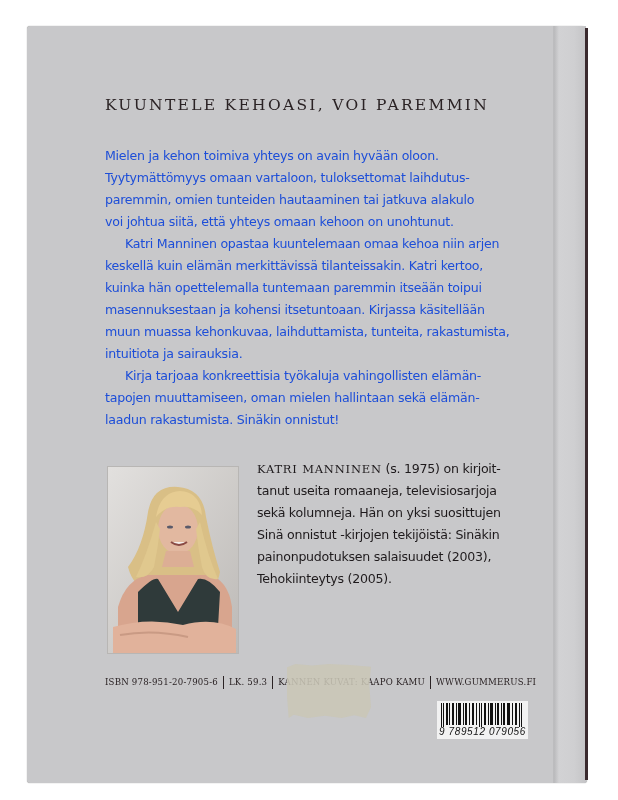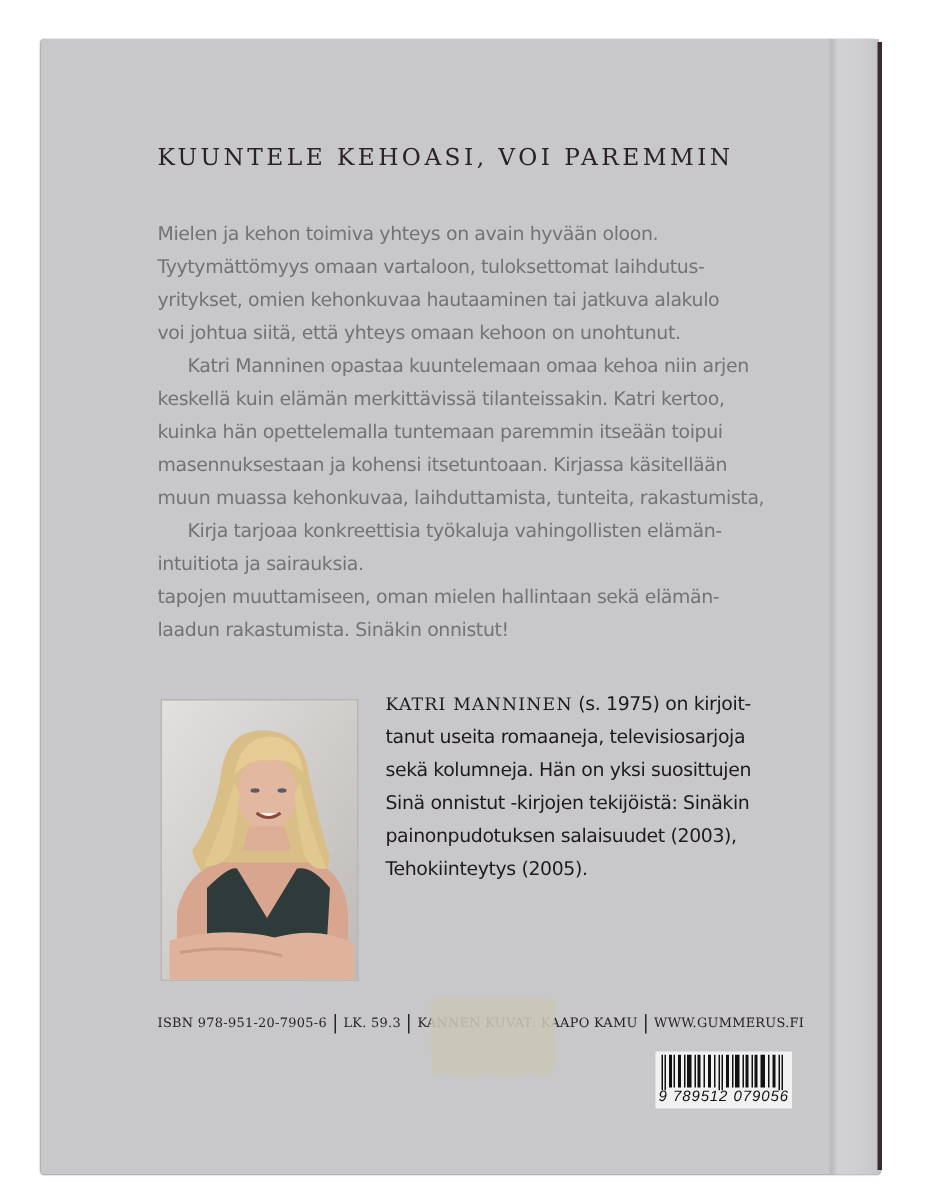--- a/index.html
+++ b/index.html
@@ -19,21 +19,21 @@
     border-left:1px solid #bcbcbe;
   }
   .title {
     position:absolute; left:105px; top:96px; width:440px;
     font-family:"DejaVu Serif", serif; font-size:15.5px; letter-spacing:2.3px;
     color:#2a2224; white-space:nowrap;
   }
   .body-text {
     position:absolute; left:105px; top:145px; width:440px;
     font-family:"DejaVu Sans", sans-serif; font-size:12.6px; line-height:22px;
-    color:#737373; letter-spacing:-0.25px;
+    color:#1d4ed8; letter-spacing:-0.25px;
   }
   .body-text .line { white-space:nowrap; display:block; }
   .body-text .indent { padding-left:20px; }
   .photo {
     position:absolute; left:107px; top:466px; width:130px; height:186px;
     background:#d4d2d0; overflow:hidden; border:1px solid #b8b6b4;
   }
   .bio {
     position:absolute; left:257px; top:458px; width:300px;
     font-family:"DejaVu Sans", sans-serif; font-size:12.6px; line-height:22px;
@@ -68,29 +68,29 @@
 
 <div class="cover"></div>
 <div class="spine-hinge"></div>
 <div class="back-board"></div>
 
 <div class="title">KUUNTELE KEHOASI, VOI PAREMMIN</div>
 
 <div class="body-text">
   <span class="line">Mielen ja kehon toimiva yhteys on avain hyvään oloon.</span>
   <span class="line">Tyytymättömyys omaan vartaloon, tuloksettomat laihdutus-</span>
-  <span class="line">yritykset, omien kehonkuvaa hautaaminen tai jatkuva alakulo</span>
+  <span class="line">paremmin, omien tunteiden hautaaminen tai jatkuva alakulo</span>
   <span class="line">voi johtua siitä, että yhteys omaan kehoon on unohtunut.</span>
   <span class="line indent">Katri Manninen opastaa kuuntelemaan omaa kehoa niin arjen</span>
   <span class="line">keskellä kuin elämän merkittävissä tilanteissakin. Katri kertoo,</span>
   <span class="line">kuinka hän opettelemalla tuntemaan paremmin itseään toipui</span>
   <span class="line">masennuksestaan ja kohensi itsetuntoaan. Kirjassa käsitellään</span>
   <span class="line">muun muassa kehonkuvaa, laihduttamista, tunteita, rakastumista,</span>
+  <span class="line">intuitiota ja sairauksia.</span>
   <span class="line indent">Kirja tarjoaa konkreettisia työkaluja vahingollisten elämän-</span>
-  <span class="line">intuitiota ja sairauksia.</span>
   <span class="line">tapojen muuttamiseen, oman mielen hallintaan sekä elämän-</span>
   <span class="line">laadun rakastumista. Sinäkin onnistut!</span>
 </div>
 
 <div class="photo">
   <svg width="130" height="186" viewBox="0 0 130 186">
     <defs>
       <linearGradient id="bg" x1="0" y1="0" x2="1" y2="1">
         <stop offset="0" stop-color="#e2e0de"></stop>
         <stop offset="1" stop-color="#bdbab7"></stop>

